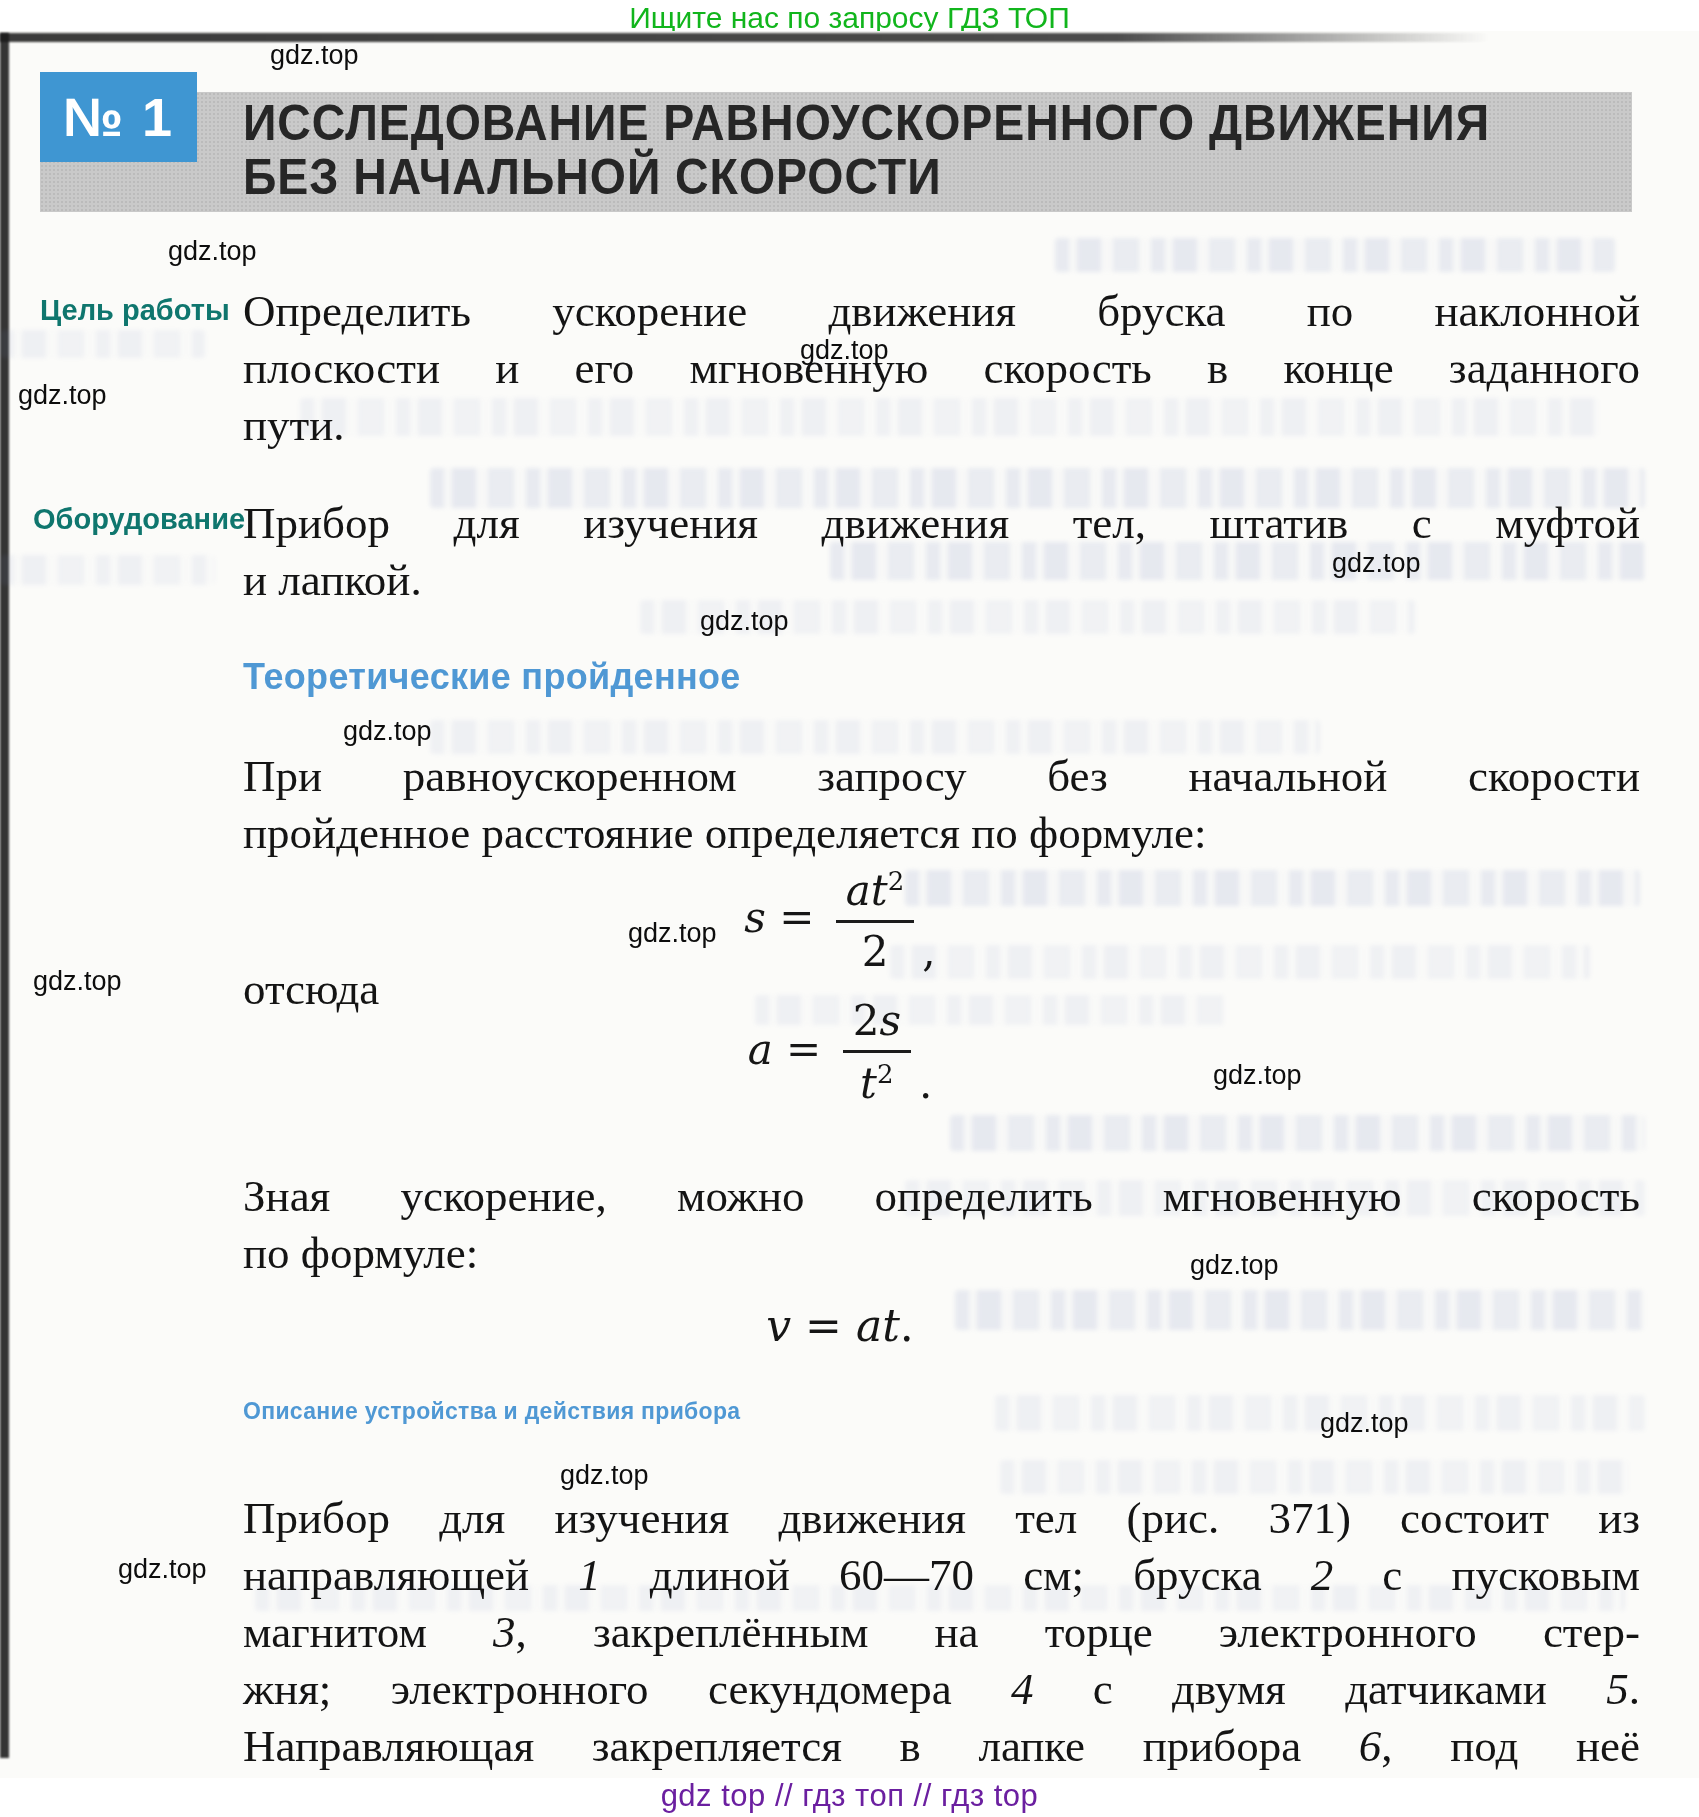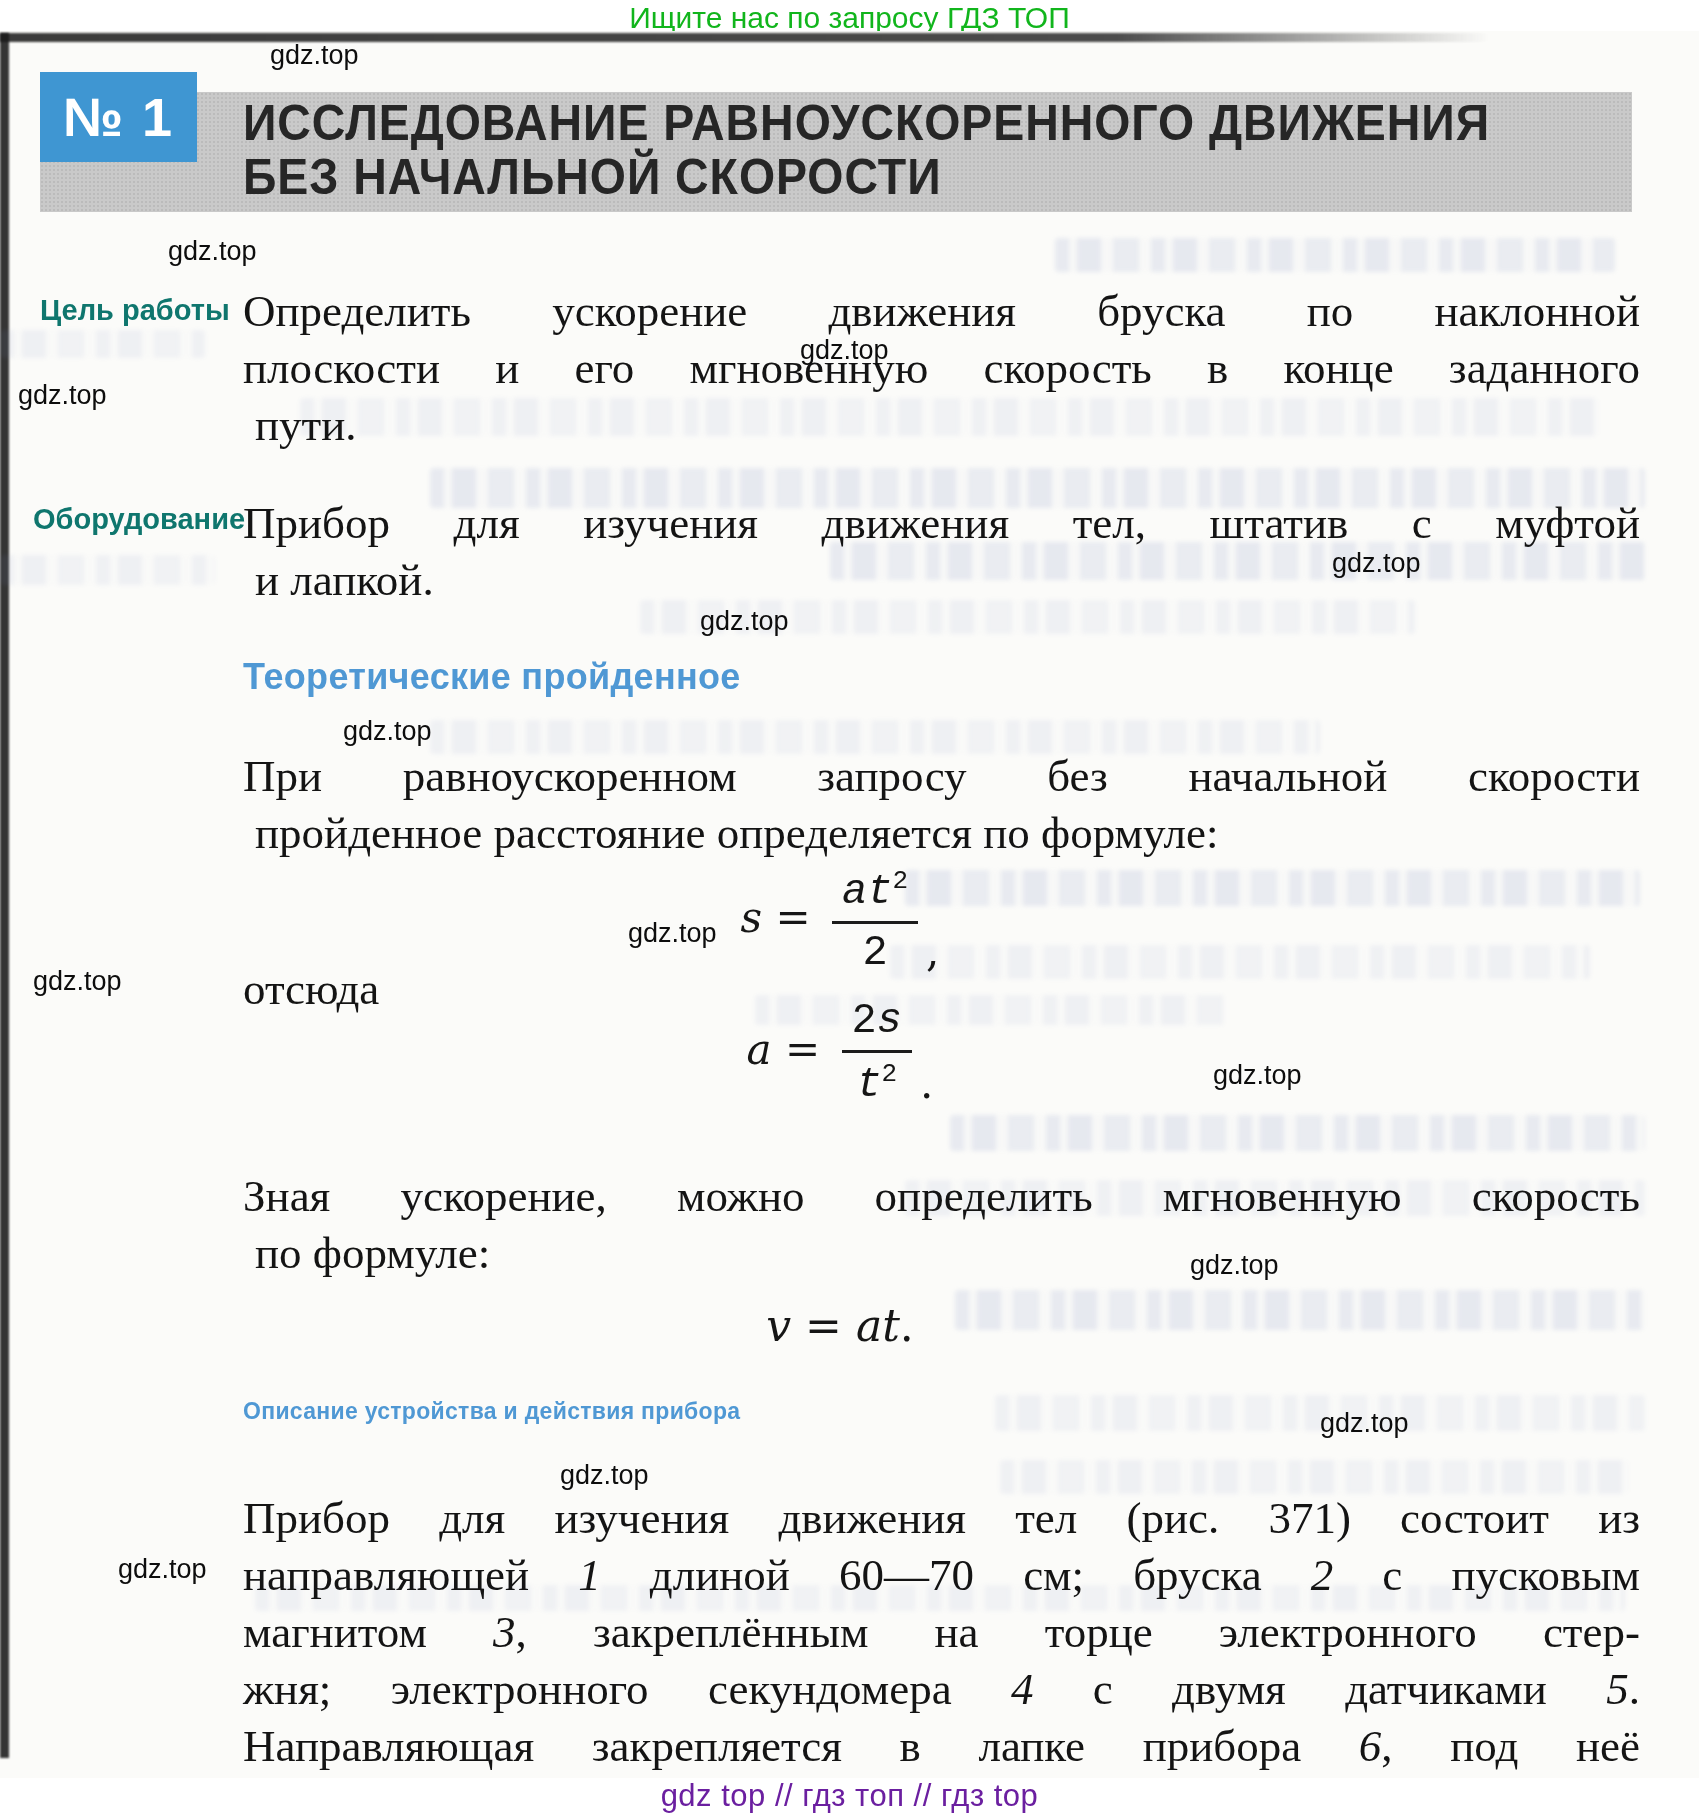--- a/index.html
+++ b/index.html
@@ -20,30 +20,30 @@
   .badge{position:absolute;left:40px;top:72px;width:157px;height:90px;
          background:var(--badge_blue,#3f96d2);color:#ffffff;
          font:700 54px "Liberation Sans",sans-serif;letter-spacing:2px;
          display:flex;align-items:center;justify-content:center;}
   .title{position:absolute;left:243px;top:96px;color:#262626;
          font:700 50px/54px "Liberation Sans",sans-serif;letter-spacing:1px;
          transform:scaleX(.93);transform-origin:left top;white-space:nowrap;}
   .side-label{position:absolute;font:700 29px "Liberation Sans",sans-serif;color:#0f766e;}
   .para{position:absolute;width:1397px;font:400 45px/57px "Liberation Serif",serif;color:#141414;}
   .pline{text-align:justify;text-align-last:justify;height:57px;}
-  .pline-last{text-align-last:left;margin-left:12px;}
+  .pline-last{text-align-last:left;}
   .inum{font-style:italic;}
   .heading-blue{position:absolute;font:700 36px "Liberation Sans",sans-serif;
                 color:var(--heading_blue,#4f98d4);letter-spacing:.3px;}
   .heading-blue.small{font-size:23px;}
   .connector{position:absolute;left:243px;font:400 45px "Liberation Serif",serif;color:#141414;}
   .formula{position:absolute;left:560px;width:560px;text-align:center;
            font:400 42px "DejaVu Serif",serif;color:#161616;}
   .fvar{font-style:italic;}
-  .frac{display:inline-block;vertical-align:middle;text-align:center;margin:0 8px;font-family:Liberation Mono, monospace;}
+  .frac{display:inline-block;vertical-align:middle;text-align:center;margin:0 8px;}
   .fnum{display:block;padding:0 10px 8px;border-bottom:3px solid #1c1c1c;line-height:1;}
   .fden{display:block;padding-top:8px;line-height:1;}
   .formula sup{font-size:26px;font-style:normal;}
   .ftail{display:inline-block;transform:translateY(34px);}
   .wm{position:absolute;font:400 27px "Liberation Sans",sans-serif;color:#0d0d0d;white-space:nowrap;}
   .footer{position:absolute;left:0;top:1778px;width:100%;text-align:center;
           font:400 31px "Liberation Sans",sans-serif;color:var(--footer_purple,#6b1fa0);
           letter-spacing:.5px;}
   .ghost{position:absolute;border-radius:4px;opacity:.5;filter:blur(2px);
          background:repeating-linear-gradient(90deg,

